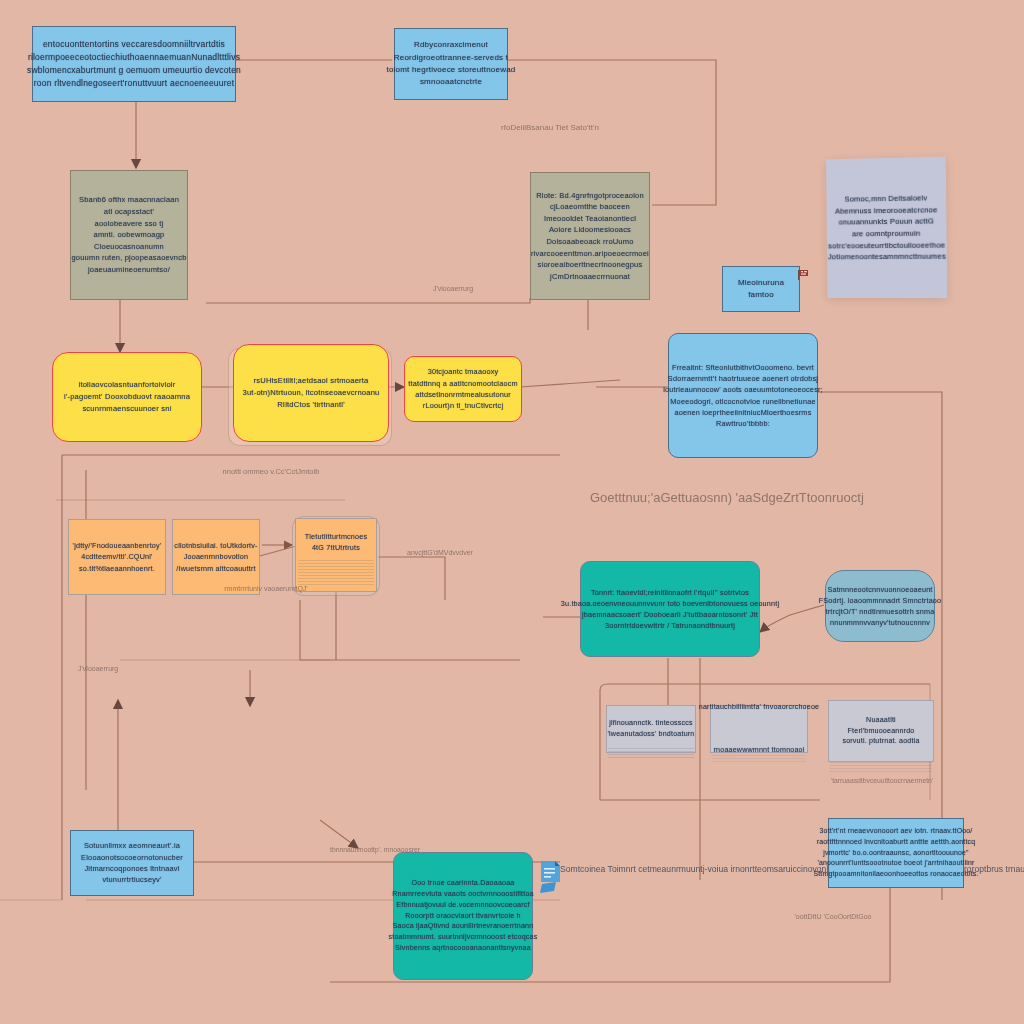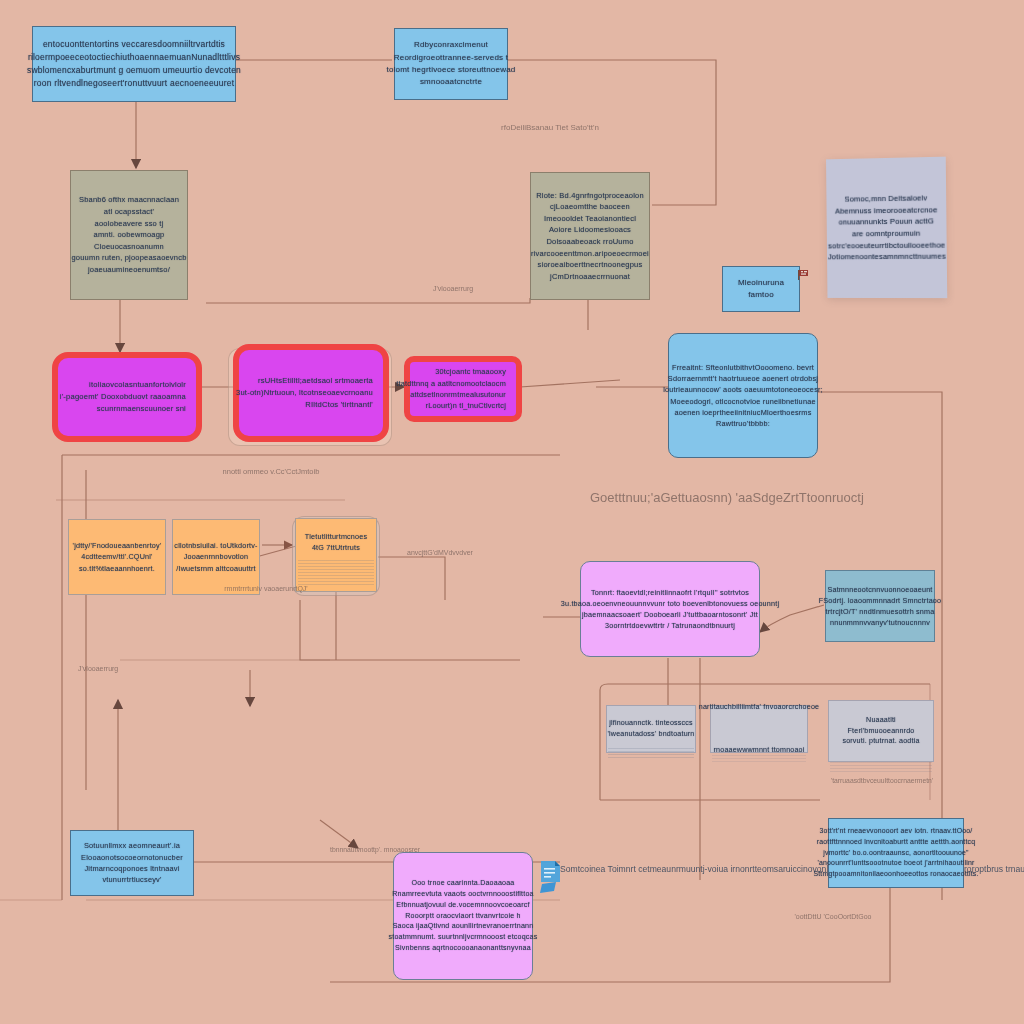--- a/index.html
+++ b/index.html
@@ -23,24 +23,24 @@
     line-height:1.55;
     padding:8px 10px;
     letter-spacing:.2px;
     filter:blur(.35px);
     text-shadow:0 0 1.1px rgba(40,55,80,.55);
   }
   .node .ln{display:block;white-space:nowrap;}
 
   
   .blue{background:#84c5ea;border:1px solid #4a6e8a;}
-  .blue-pale{background:#f0abfc;border:1px solid #6a7f96;}
+  .blue-pale{background:#14b8a6;border:1px solid #6a7f96;}
   .blue-mid{background:#8ebccf;border:1px solid #5f8196;}
   .olive{background:#b5b29c;border:1px solid #8b7f6c;}
-  .cream{background:#d946ef;border:6px solid #ef4444;align-items:flex-end;}
+  .cream{background:#fde047;border:1px solid #ef4444;}
   .grey{background:#fdba74;border:1px solid #a99e98;}
   .grey-blue{background:#c9c9d3;border:1px solid #a5a3b0;}
   .lav{background:#c3c5d8;border:none;}
   .rnd{border-radius:10px;}
   .rnd-lg{border-radius:16px;}
 
   
   .caption{
     position:absolute;
     color:#6f5a54;
@@ -286,21 +286,21 @@
   </div>
 
 
   <div class="node blue-pale rnd" style="left:580px;top:561px;width:180px;height:96px;font-size:7.2px;">
     <span class="ln">Tonnrt:  ftaoevtdl;reinitlinnaofrt  l'rtquIl''  sotrtvtos</span>
     <span class="ln">3u.tbaoa.oeoenvneouunnvvunr  toto  boevenlbtonovuess  oeounntj</span>
     <span class="ln">jbaemnaacsoaert'  Dooboearli        J'tuttbaoarntosonrt'  Jtt</span>
     <span class="ln">3oorntrtdoevwttrtr  /  Tatrunaondtbnuurtj</span>
   </div>
 
-  <div class="node blue-mid" style="left:825px;top:570px;width:110px;height:72px;font-size:7.2px;">
+  <div class="node blue-mid" style="left:825px;top:570px;width:110px;height:72px;font-size:7.2px;border-radius:19px;">
     <span class="ln">Satmnneootcnnvuonnoeoaeunt</span>
     <span class="ln">FSodrtj.  loaoommnnadrt  Smnctrtaoo</span>
     <span class="ln">trtrcjtO/T'  nndtlnmuesottrh  snma</span>
     <span class="ln">nnunmmnvvanyv'tutnoucnnnv</span>
   </div>
 
   <div class="node grey-blue" style="left:606px;top:705px;width:90px;height:48px;font-size:7.1px;">
     <span class="ln">jlfinouannctk.  tinteossccs</span>
     <span class="ln">'lweanutadoss'   bndtoaturn</span>
   </div>

